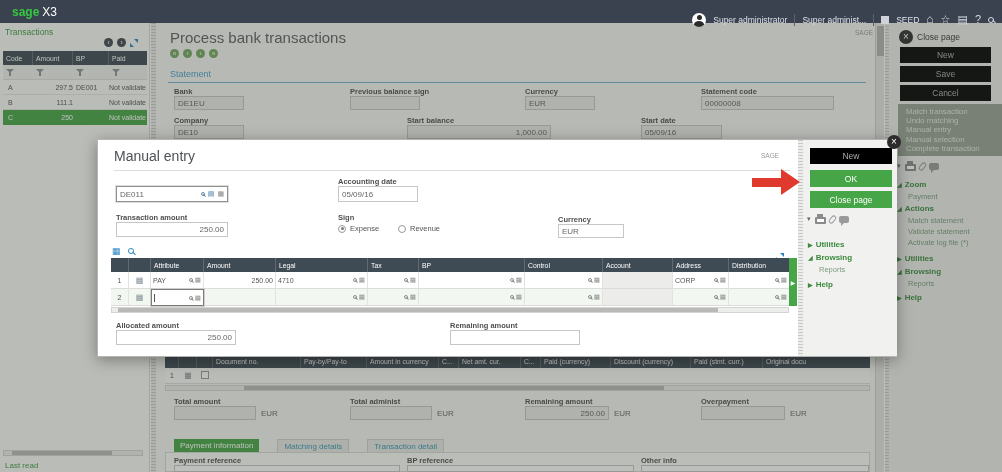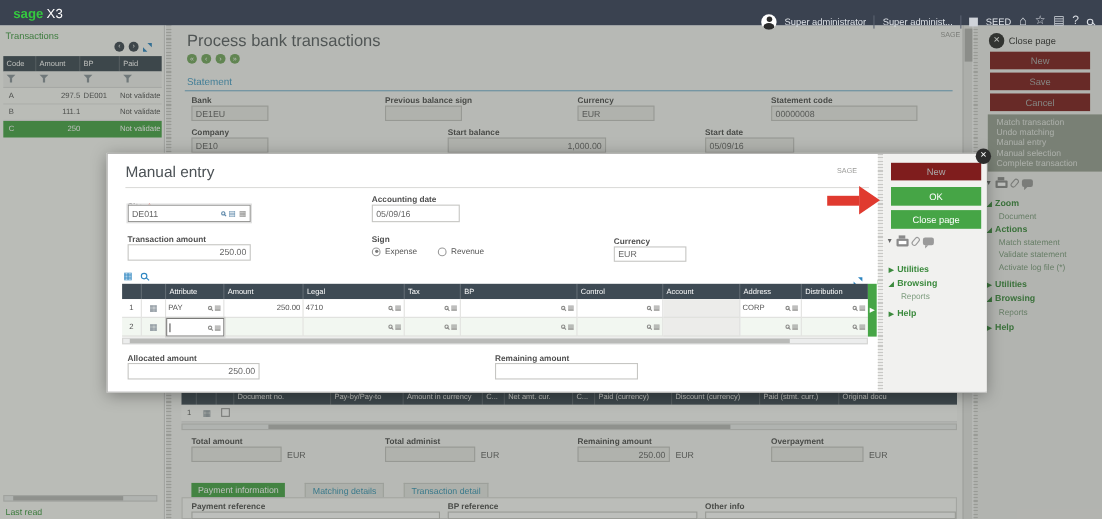--- a/index.html
+++ b/index.html
@@ -57,21 +57,21 @@
   .radio { width:8px; height:8px; border:1px solid #9a9a9a; border-radius:50%; display:inline-block; position:relative; background:#fff; }
   .radio.on::after { content:""; position:absolute; left:1.5px; top:1.5px; width:3px; height:3px; border-radius:50%; background:#7a7a7a; }
   .chk { width:8px; height:8px; border:1px solid #9a9a9a; background:#fff; display:inline-block; }
   .dots-v { background:repeating-linear-gradient(to bottom,#c9c9c6 0 1px,transparent 1px 3px); }
 
   
   .overlay { position:absolute; left:0; top:23px; width:1002px; height:449px; background:rgba(62,66,58,.34); z-index:20; }
   .modal { position:absolute; left:97px; top:139px; width:800px; height:218px; background:#fff; border:1px solid #b5b5b3; box-shadow:0 3px 14px rgba(0,0,0,.35); z-index:30; }
   .btn { display:flex; align-items:center; justify-content:center; font-size:8.5px; }
   .btn.green { background:#46a546; color:#fff; }
-  .btn.gray { background:#7f1d1d; color:#aaa; }
+  .btn.gray { background:#000000; color:#aaa; }
   .mcell { border-right:1px solid #e2e2e0; border-bottom:1px solid #dcdcda; height:100%; display:flex; align-items:center; padding:0 2px; font-size:7px; color:#555; gap:2px; }
   .arrow-red { position:absolute; z-index:35; }
   .arrow-red .tail { position:absolute; left:0; top:9px; width:29px; height:9px; background:#e03a2f; }
   .arrow-red .head { position:absolute; left:29px; top:0; width:0; height:0; border-top:13px solid transparent; border-bottom:13px solid transparent; border-left:19px solid #e03a2f; }
   .tab { font-size:8px; padding:2px 6px; display:inline-block; }
   .tab.active { background:#46a546; color:#fff; }
   .tab.idle { color:#3a96b5; background:#e7e9e5; border:1px solid #cfd1cd; border-bottom:none; }
 </style>
 </head>
 <body>
@@ -246,21 +246,21 @@
     <div class="abs" style="left:8px;top:138px;display:flex;align-items:center;gap:4px;">
       <span style="font-size:7px;color:#666">▾</span>
       <span class="prn"></span>
       <span class="clip"></span>
       <span class="bub"></span>
     </div>
     <div class="abs glink" style="left:8px;top:157px;">
         <span class="tri">◢</span>
         <span>Zoom</span>
       </div>
-    <div class="abs gsub" style="left:19px;top:169px;">Document</div>
+    <div class="abs gsub" style="left:19px;top:169px;">Payment</div>
     <div class="abs glink" style="left:8px;top:181px;">
         <span class="tri">◢</span>
         <span>Actions</span>
       </div>
     <div class="abs gsub" style="left:19px;top:193px;">Match statement</div>
     <div class="abs gsub" style="left:19px;top:204px;">Validate statement</div>
     <div class="abs gsub" style="left:19px;top:215px;">Activate log file (*)</div>
     <div class="abs glink" style="left:8px;top:231px;">
         <span class="tri">▶</span>
         <span>Utilities</span>

